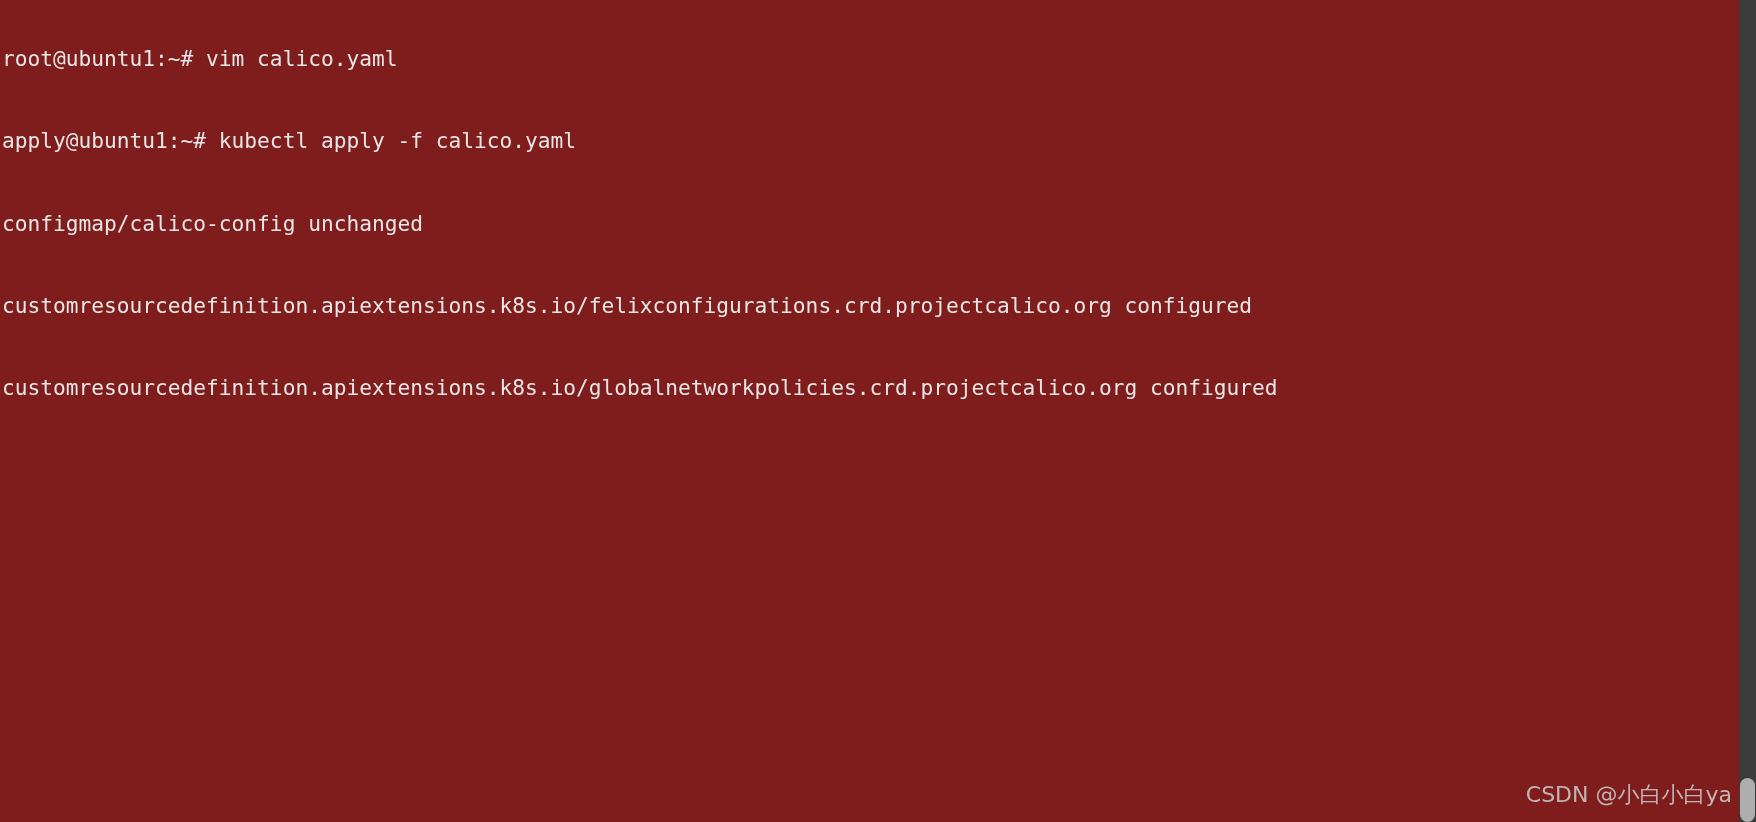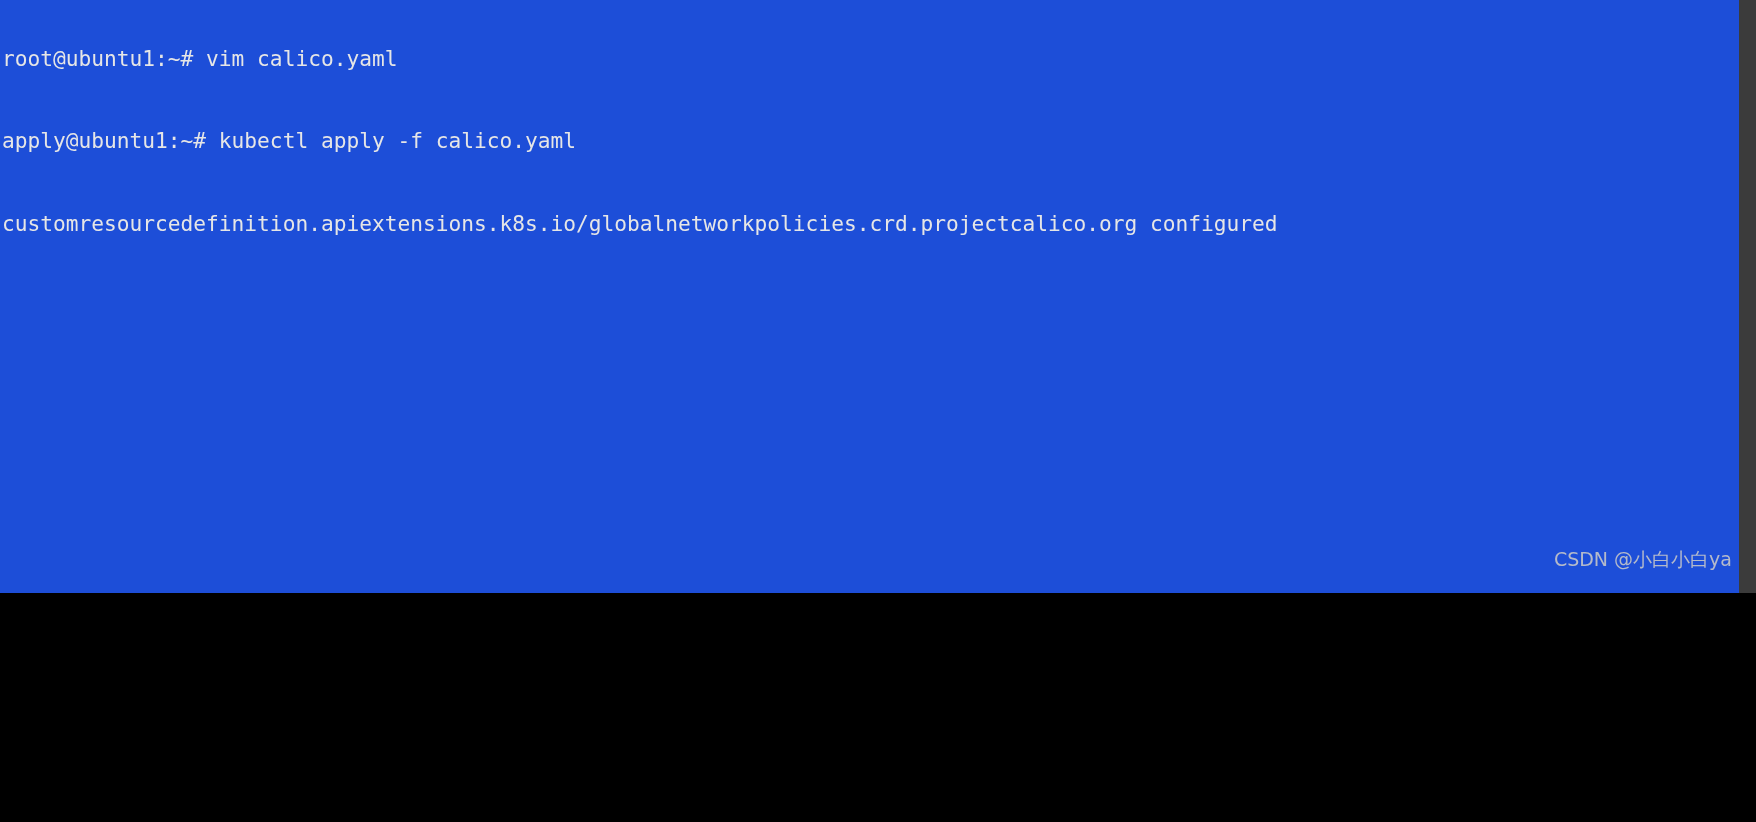--- a/index.html
+++ b/index.html
@@ -9,22 +9,22 @@
   }
   body {
     width: 1756px;
     height: 822px;
     overflow: hidden;
     font-family: "DejaVu Sans Mono", monospace;
   }
   #terminal {
     position: relative;
     width: 1756px;
-    height: 593px;
-    background: #1d4ed8;
+    height: 822px;
+    background: #7f1d1d;
     overflow: hidden;
   }
   #screen {
     position: absolute;
     left: 0;
     top: -10px;           
     width: 1740px;
     padding: 0 0 0 2px;
     font-family: "DejaVu Sans Mono", monospace;
     font-size: 21.2px;
@@ -51,36 +51,38 @@
     position: absolute;
     left: 1px;
     width: 15px;
     border-radius: 8px;
     background: #aeaeae;
   }
   
   #watermark {
     position: absolute;
     right: 24px;
-    bottom: 20px;
+    bottom: 12px;
     color: #c9c9c9;
     font-family: "DejaVu Sans", sans-serif;
-    font-size: 19px;
+    font-size: 22px;
     opacity: 0.88;
     white-space: pre;
   }
 </style>
 </head>
 <body>
 
 <div id="terminal">
 
   <div id="screen">
     <div class="line">root@ubuntu1:~# vim calico.yaml</div>
     <div class="line">apply@ubuntu1:~# kubectl apply -f calico.yaml</div>
+    <div class="line">configmap/calico-config unchanged</div>
+    <div class="line">customresourcedefinition.apiextensions.k8s.io/felixconfigurations.crd.projectcalico.org configured</div>
     <div class="line">customresourcedefinition.apiextensions.k8s.io/globalnetworkpolicies.crd.projectcalico.org configured</div>
     
     
     
     
     
     
     
     
     

